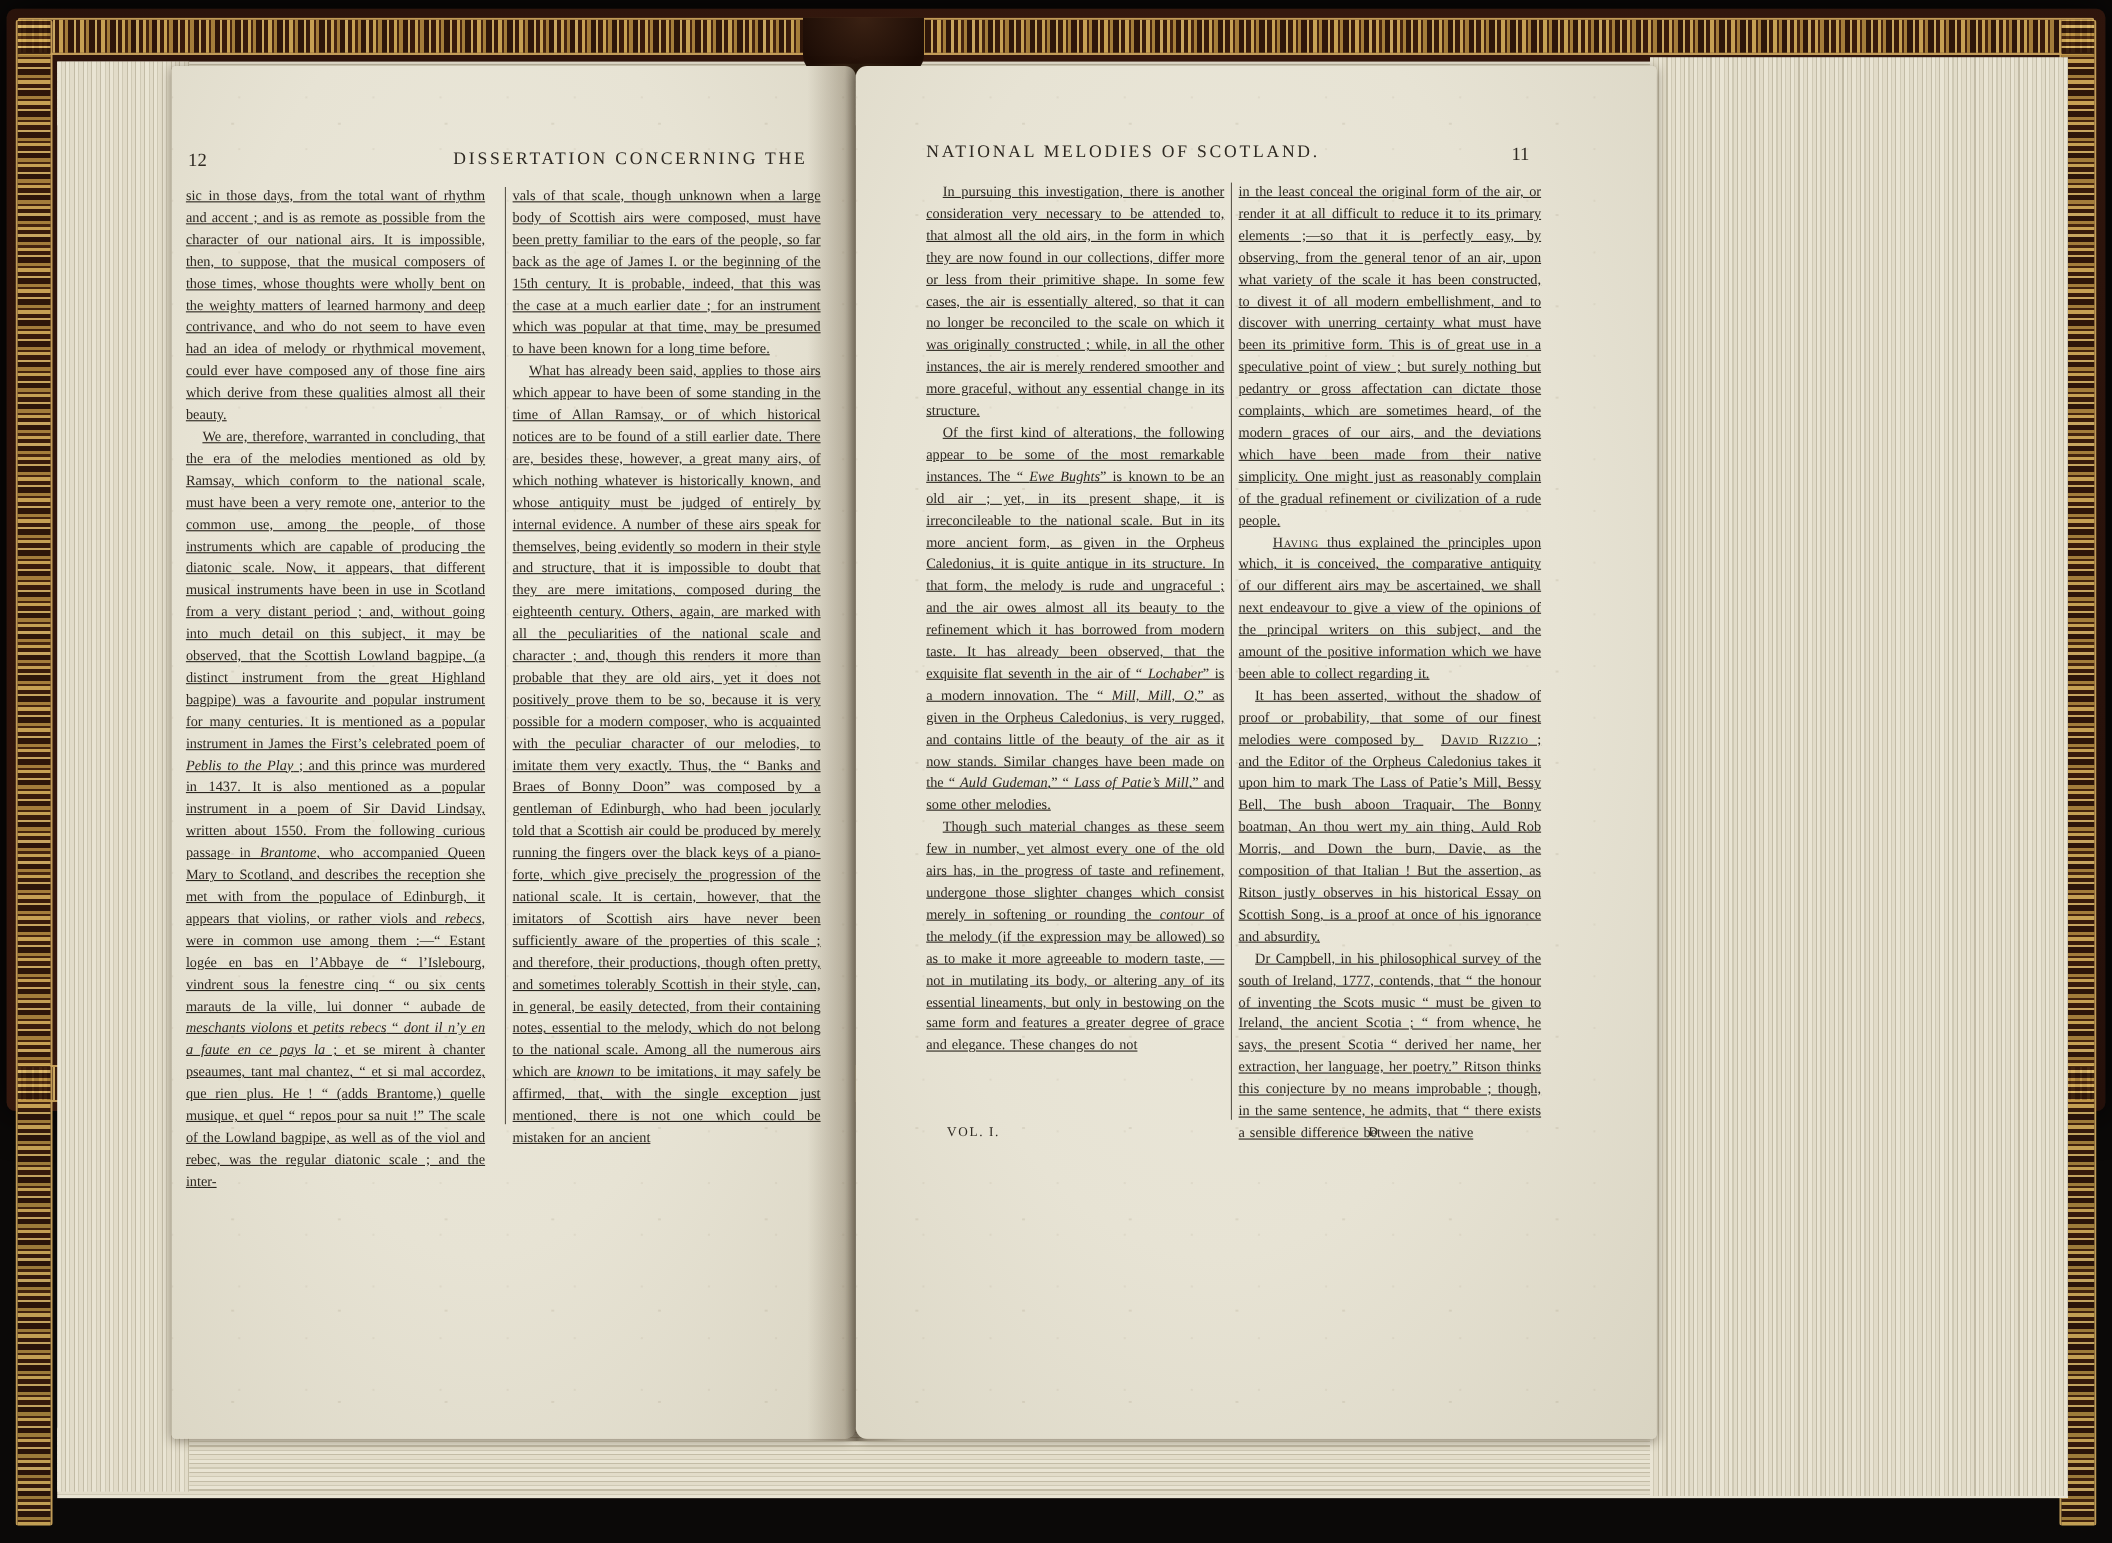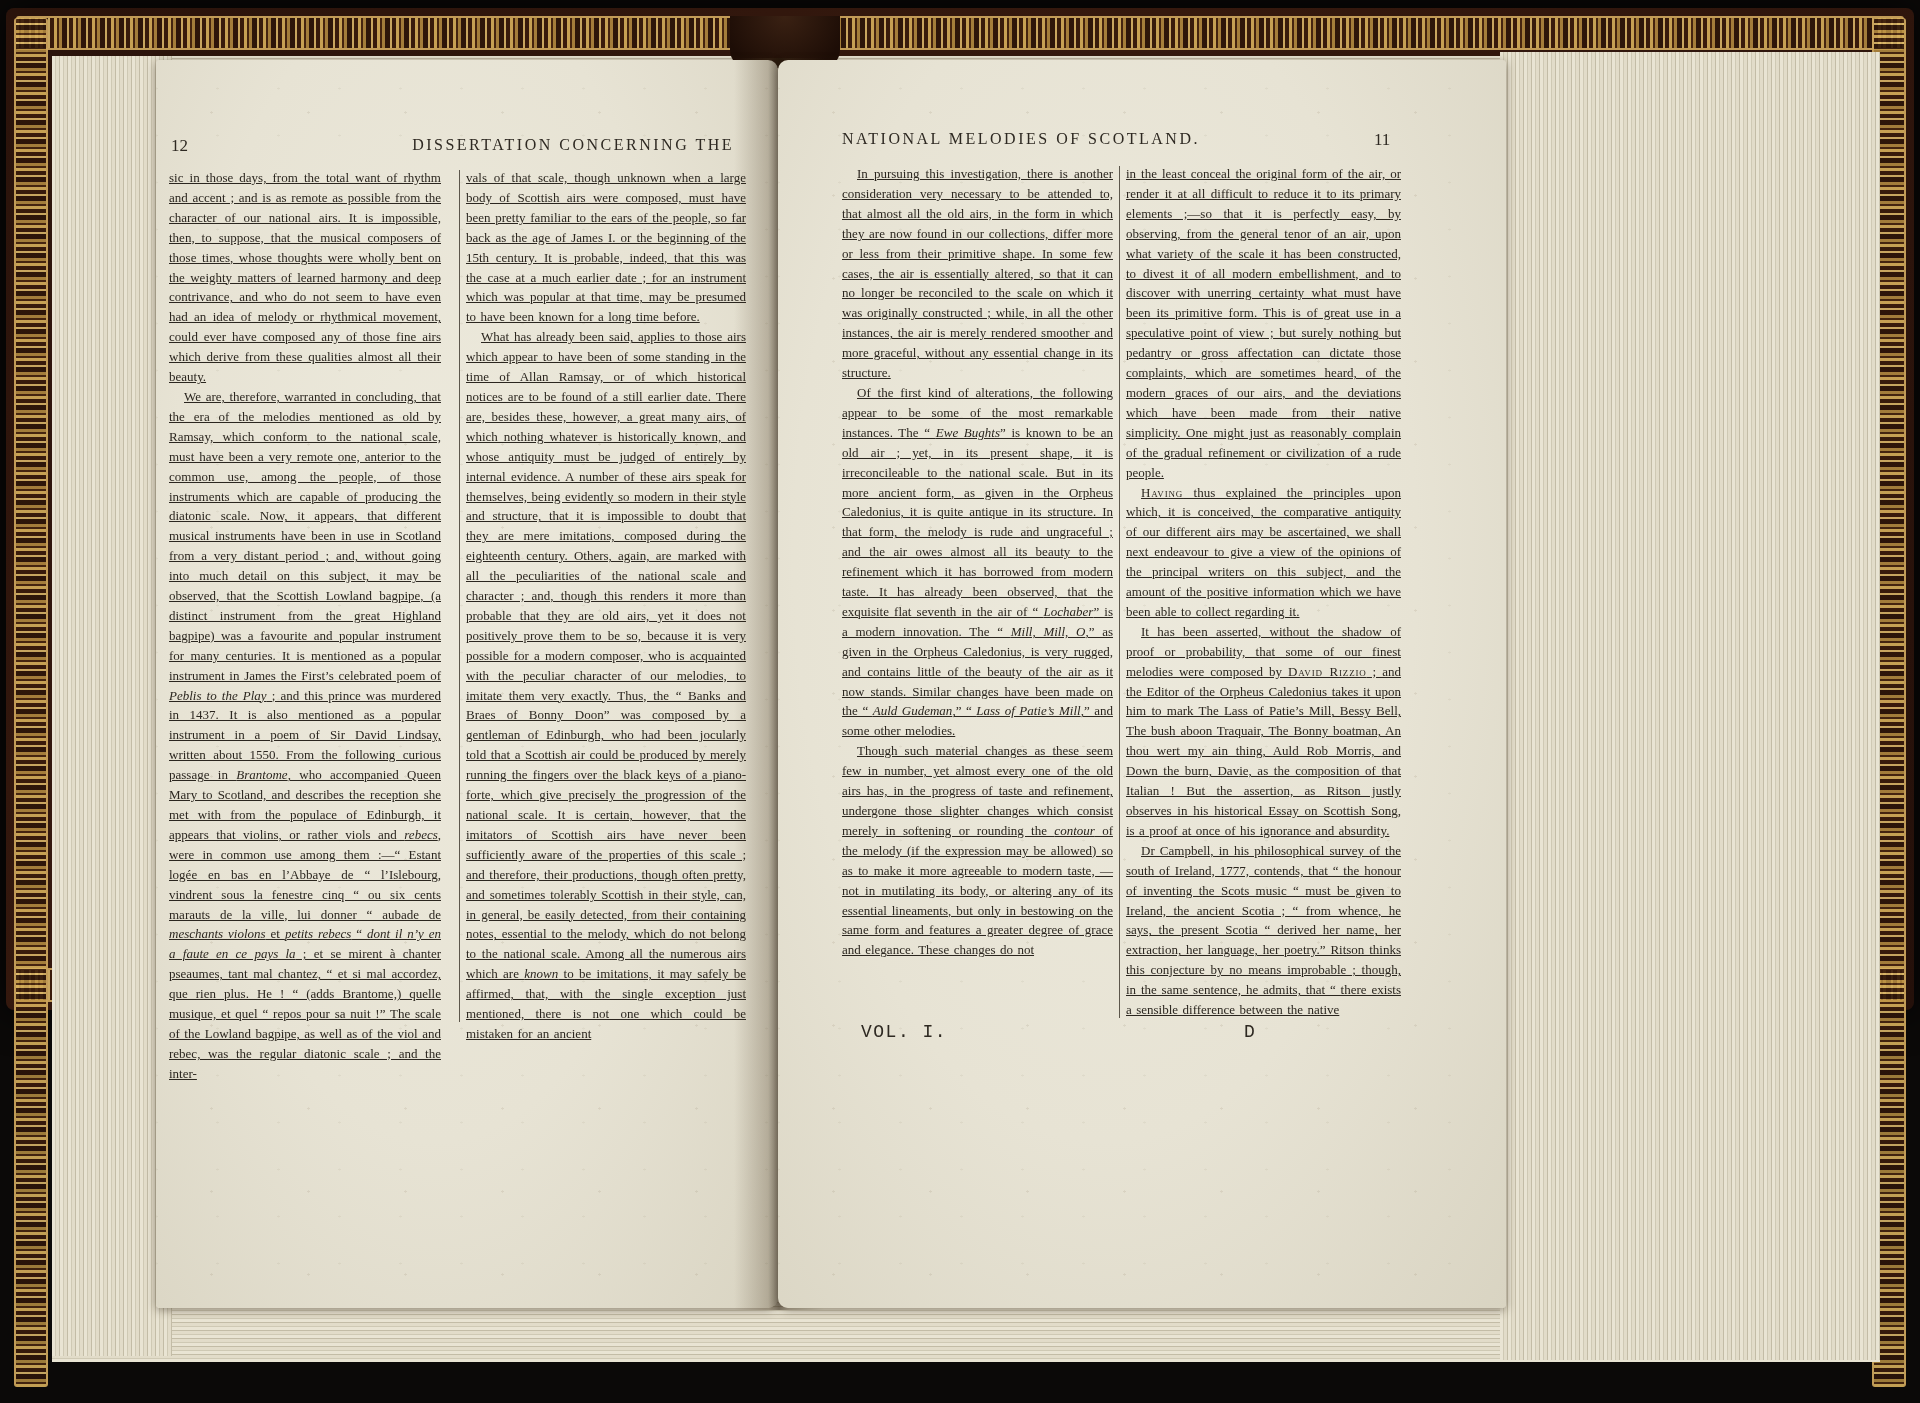--- a/index.html
+++ b/index.html
@@ -86,22 +86,22 @@
     font-size:13px;line-height:19.9px;
     text-align:justify;word-spacing:1.2px;text-decoration:underline;
   }
   .col p{margin:0;}
   .col p.ind{text-indent:15px;}
   .colrule{
     position:absolute;top:2px;width:1px;height:852px;
     background:rgba(56,50,40,.8);
   }
   em{font-style:italic;}
-  .sc{font-variant:small-caps;letter-spacing:.8px;}
-  .sig{position:absolute;font-size:18px;letter-spacing:1.5px;color:#2e2922;font-family:Liberation Mono, monospace;}
+  .sc{font-variant:small-caps;letter-spacing:.8px;margin-left:16px;}
+  .sig{position:absolute;font-size:12px;letter-spacing:1.5px;color:#2e2922;}
 
   
   .speckle{
     position:absolute;inset:0;pointer-events:none;border-radius:inherit;
     background-image:
       radial-gradient(rgba(120,100,70,.12) 1px, transparent 1.5px),
       radial-gradient(rgba(120,100,70,.08) 1px, transparent 1.5px);
     background-size:97px 83px,61px 47px;
     background-position:7px 11px,31px 5px;
   }

